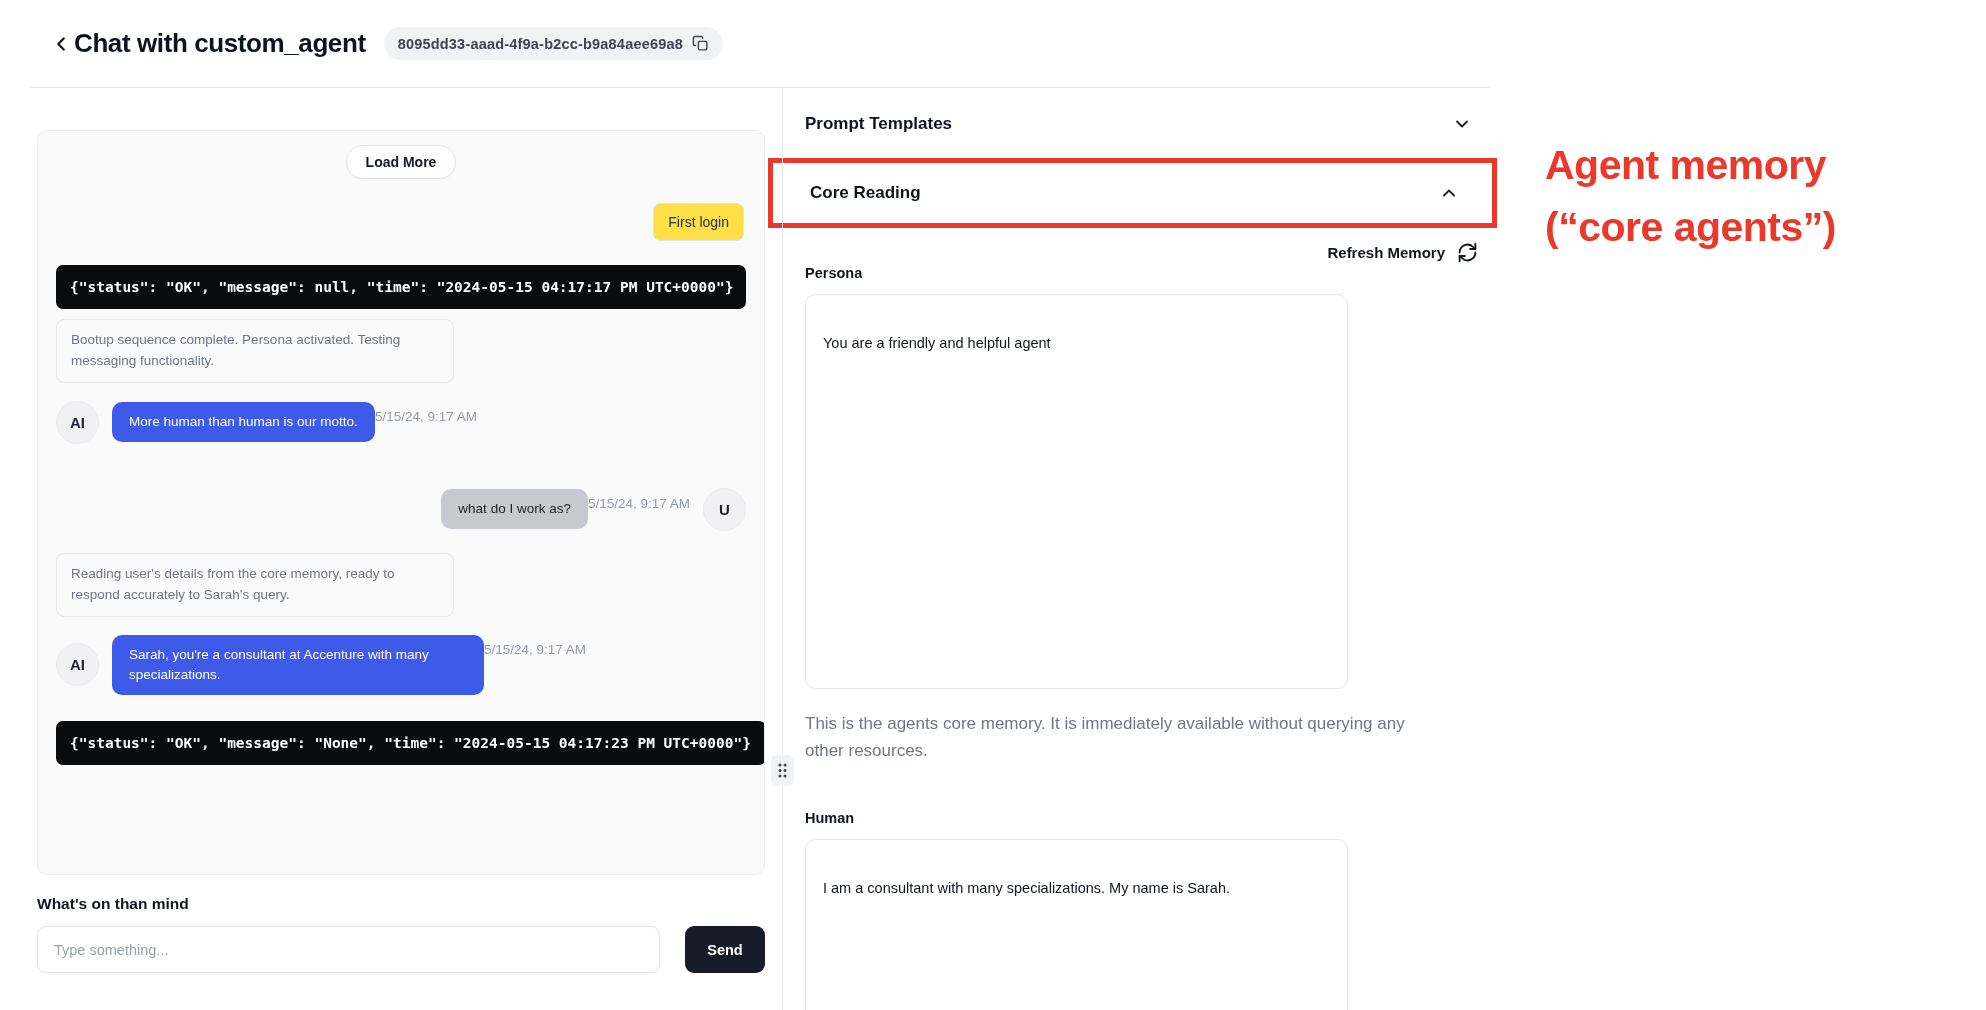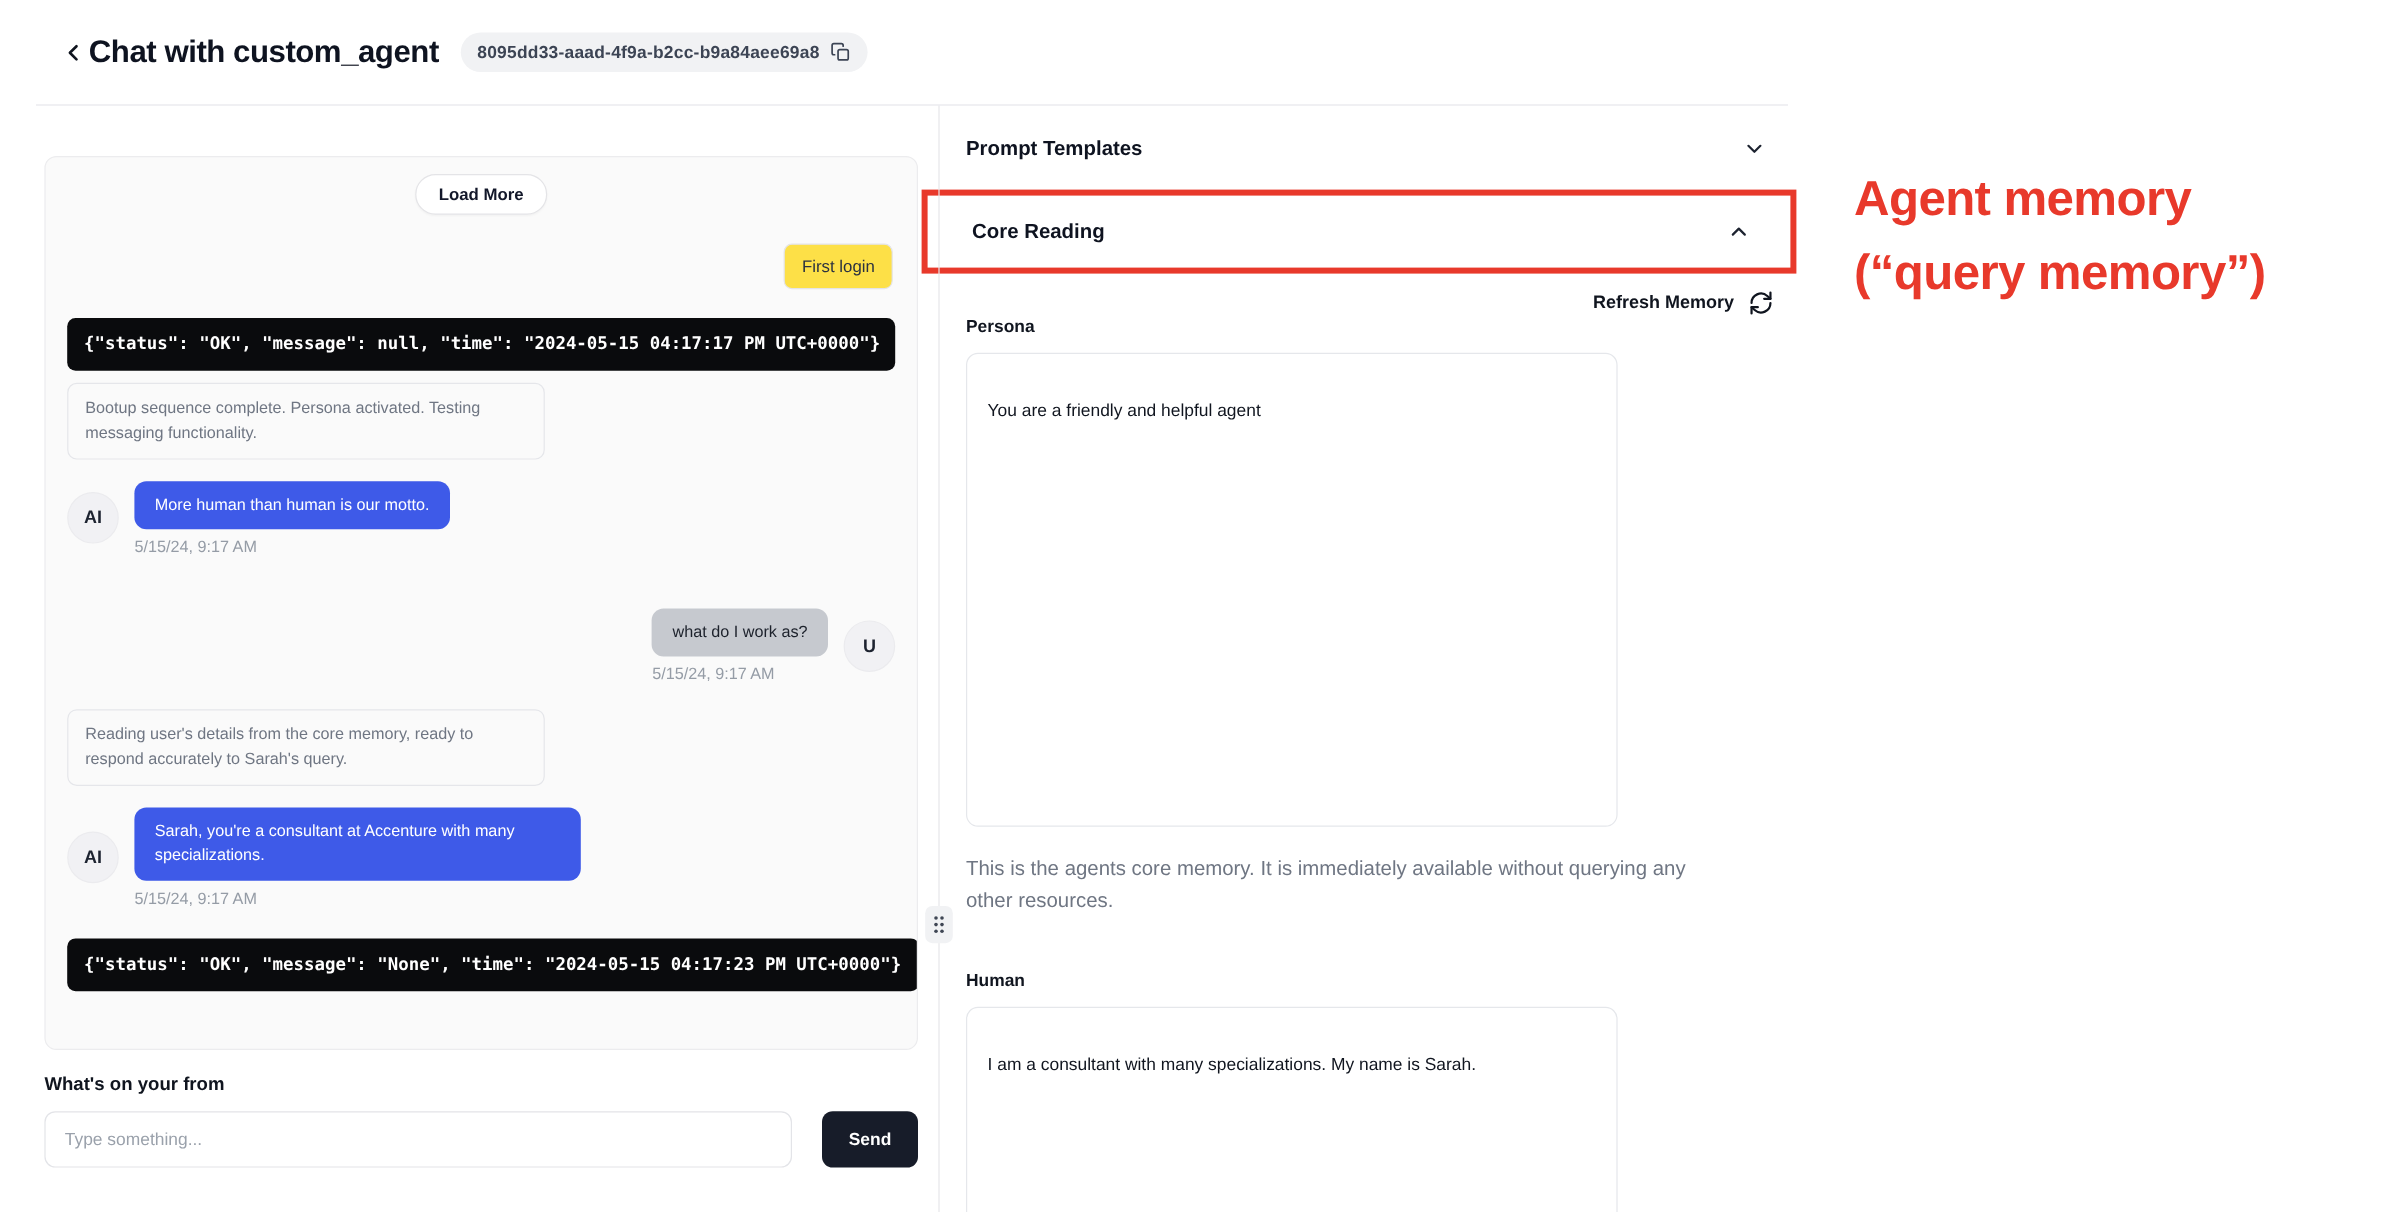--- a/index.html
+++ b/index.html
@@ -80,21 +80,21 @@
     padding: 10px 14px; color: #6f7683; font-size: 13.5px; line-height: 1.55;
   }
   .msg-row { display: flex; gap: 13px; margin-top: 18px; align-items: center; }
   .msg-row.user { justify-content: flex-end; margin-top: 44px; }
   .avatar {
     width: 43px; height: 43px; border-radius: 50%; background: #f1f1f4;
     border: 1px solid #ebebee;
     display: flex; align-items: center; justify-content: center;
     font-size: 15px; font-weight: 600; color: #1d2330; flex: 0 0 auto;
   }
-  .msg-stack { display: flex; flex-direction: column; }
+  .msg-stack { display: flex; }
   .bubble {
     border-radius: 10px; padding: 10px 17px; font-size: 13.5px; line-height: 1.5;
     width: fit-content; max-width: 380px;
   }
   .bubble.ai { background: var(--bubble-blue, #3e5ae8); color: #ffffff; }
   .bubble.user { background: var(--user-bubble-gray, #c6c9cf); color: #1c212b; }
   .timestamp { margin-top: 7px; font-size: 13.5px; color: #959ca6; }
   .sys-2 { margin-top: 22px; }
 
   
@@ -218,21 +218,21 @@
             <div class="bubble ai" style="max-width:372px;">Sarah, you're a consultant at Accenture with many specializations.</div>
             <div class="timestamp">5/15/24, 9:17 AM</div>
           </div>
         </div>
 
         <div class="msg-status overflow-right">{"status": "OK", "message": "None", "time": "2024-05-15 04:17:23 PM UTC+0000"}</div>
 
       </div>
 
       <div class="composer">
-        <div class="composer-label">What's on your from</div>
+        <div class="composer-label">What's on than mind</div>
         <div class="composer-row">
           <input class="composer-input" type="text" placeholder="Type something..." style="">
           <button class="send-btn">Send</button>
         </div>
       </div>
     </section>
 
     <div class="v-divider">
       <div class="grip">
         <span style="display:flex;">
@@ -288,16 +288,16 @@
       <p class="memory-desc">This is the agents core memory. It is immediately available without querying any other resources.</p>
 
       <div class="field-label human-label">Human</div>
       <div class="memory-box human">I am a consultant with many specializations. My name is Sarah.</div>
 
     </aside>
   </div>
 
   <div class="annotation">
     <div>Agent memory</div>
-    <div>(“query memory”)</div>
+    <div>(“core agents”)</div>
   </div>
 
 </div>
 
 </body></html>

